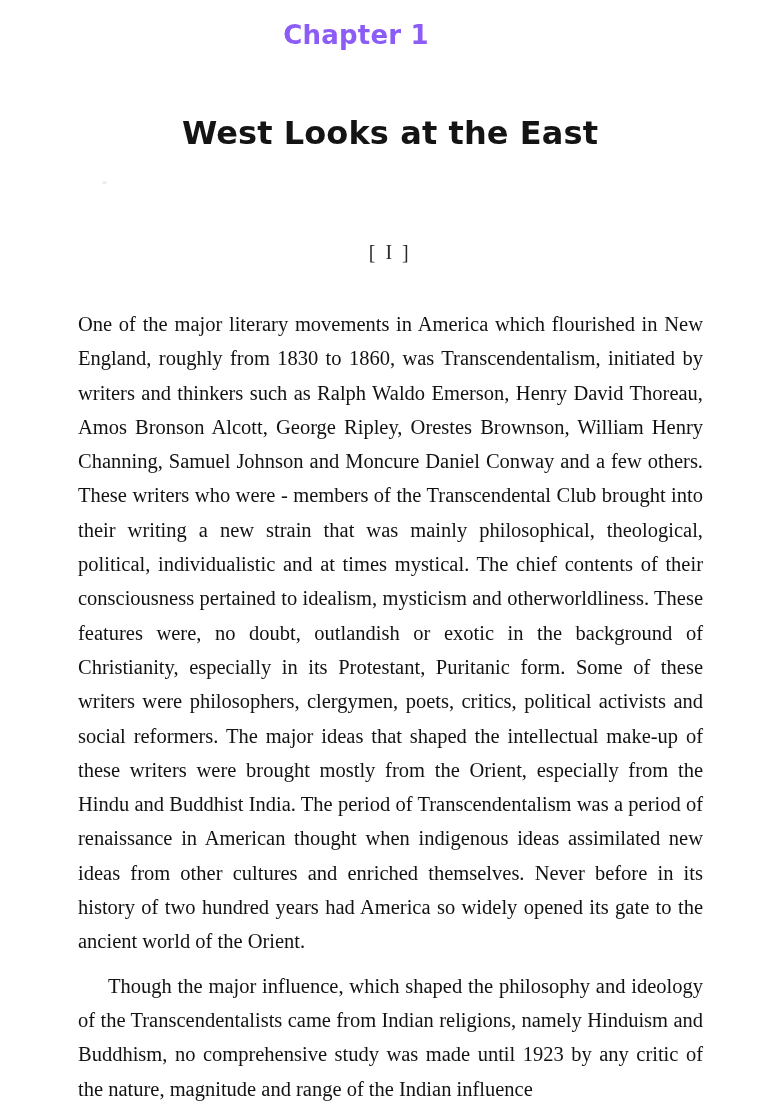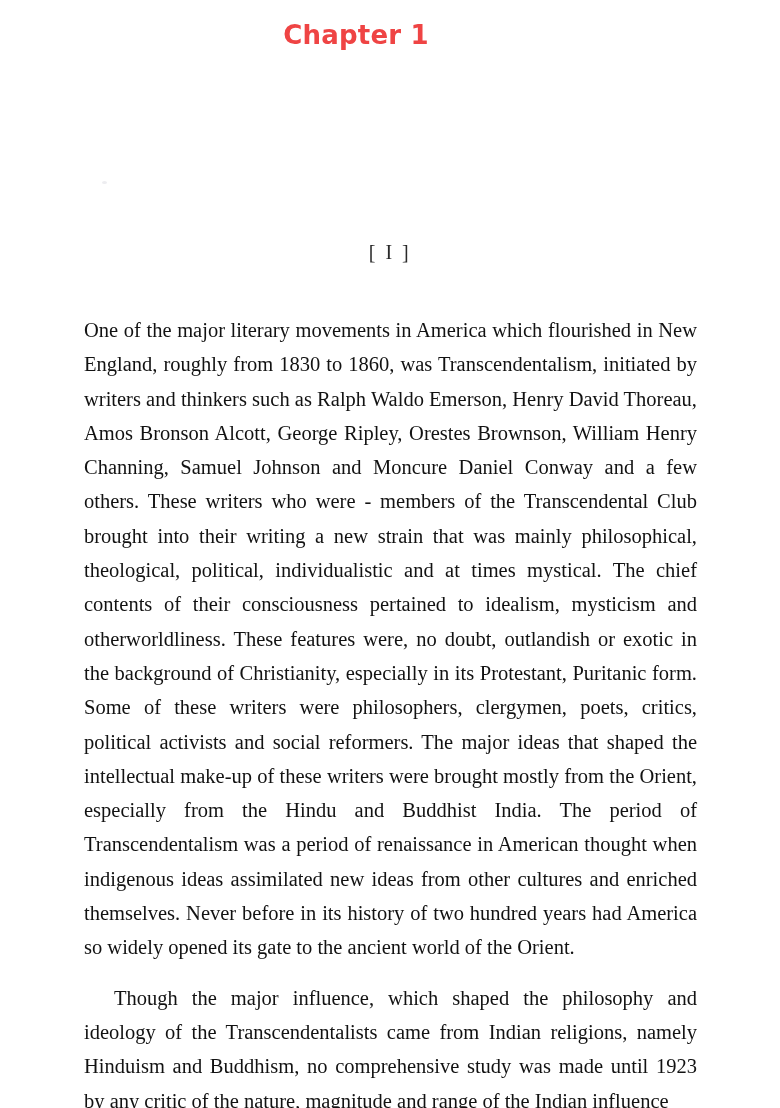--- a/index.html
+++ b/index.html
@@ -19,21 +19,21 @@
   .chapter-label {
     position: absolute;
     top: 20px;
     left: 0;
     width: 712px;
     text-align: center;
     font-family: "DejaVu Sans", "Liberation Sans", sans-serif;
     font-weight: 700;
     font-size: 26px;
     letter-spacing: 0.2px;
-    color: #ef4444;
+    color: #8b5cf6;
   }
   .chapter-title {
     position: absolute;
     top: 93px;
     left: 0;
     width: 780px;
     text-align: center;
     font-family: "DejaVu Sans", "Liberation Sans", sans-serif;
     font-weight: 700;
     font-size: 32px;
@@ -51,21 +51,21 @@
     letter-spacing: 2.5px;
     color: #2a2a2a;
   }
   .body-block {
     position: absolute;
     top: 297px;
     left: 68px;
     width: 645px;
   }
   .para {
-    margin: 16px;
+    margin: 10px;
     font-size: 20.5px;
     line-height: 34.3px;
     text-align: justify;
     text-justify: inter-word;
     color: #121212;
     hyphens: none;
   }
   .para.indented {
     text-indent: 30px;
   }
@@ -84,20 +84,21 @@
 </style>
 </head>
 <body>
 
 <div class="page">
 
   <div class="scan-speck"></div>
 
   <div class="chapter-label">Chapter 1</div>
 
+  <h1 class="chapter-title">West Looks at the East</h1>
 
   <div class="section-marker">[ I ]</div>
 
   <div class="body-block">
     <p class="para">One of the major literary movements in America which flourished in New England, roughly from 1830 to 1860, was Transcendentalism, initiated by writers and thinkers such as Ralph Waldo Emerson, Henry David Thoreau, Amos Bronson Alcott, George Ripley, Orestes Brownson, William Henry Channing, Samuel Johnson and Moncure Daniel Conway and a few others. These writers who were - members of the Transcendental Club brought into their writing a new strain that was mainly philosophical, theological, political, individualistic and at times mystical. The chief contents of their consciousness pertained to idealism, mysticism and otherworldliness. These features were, no doubt, outlandish or exotic in the background of Christianity, especially in its Protestant, Puritanic form. Some of these writers were philosophers, clergymen, poets, critics, political activists and social reformers. The major ideas that shaped the intellectual make-up of these writers were brought mostly from the Orient, especially from the Hindu and Buddhist India. The period of Transcendentalism was a period of renaissance in American thought when indigenous ideas assimilated new ideas from other cultures and enriched themselves. Never before in its history of two hundred years had America so widely opened its gate to the ancient world of the Orient.</p>
     <p class="para indented">Though the major influence, which shaped the philosophy and ideology of the Transcendentalists came from Indian religions, namely Hinduism and Buddhism, no comprehensive study was made until 1923 by any critic of the nature, magnitude and range of the Indian influence</p>
   </div>
 
 </div>
 

